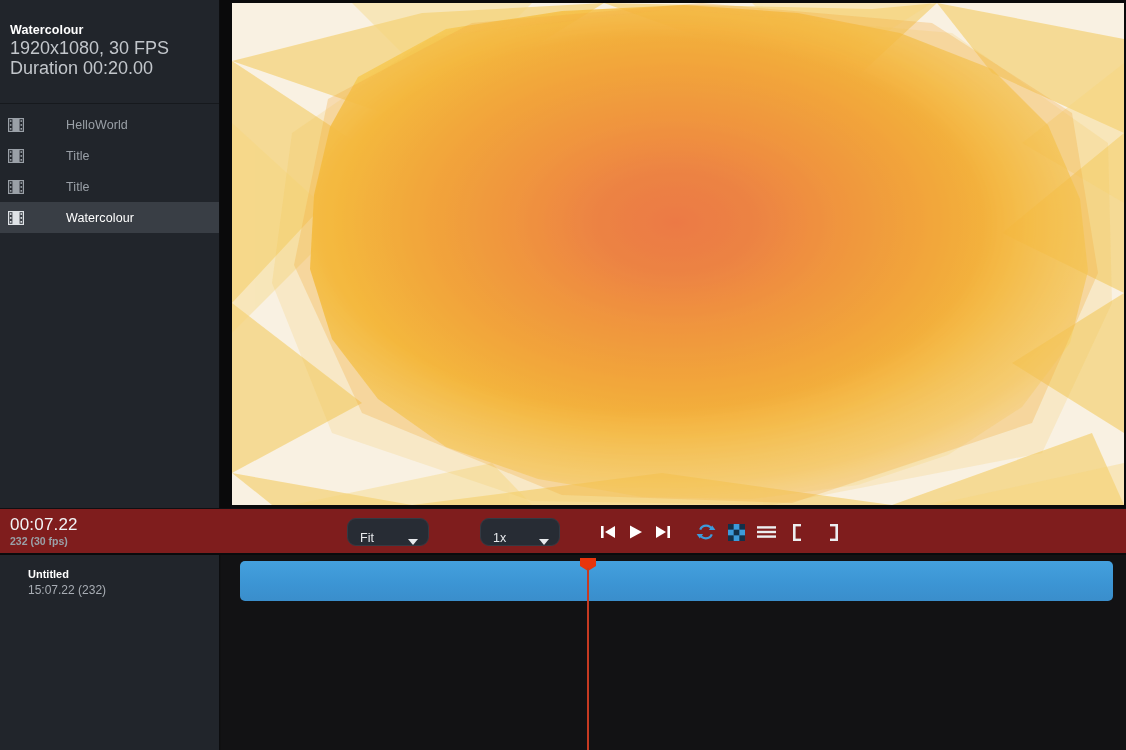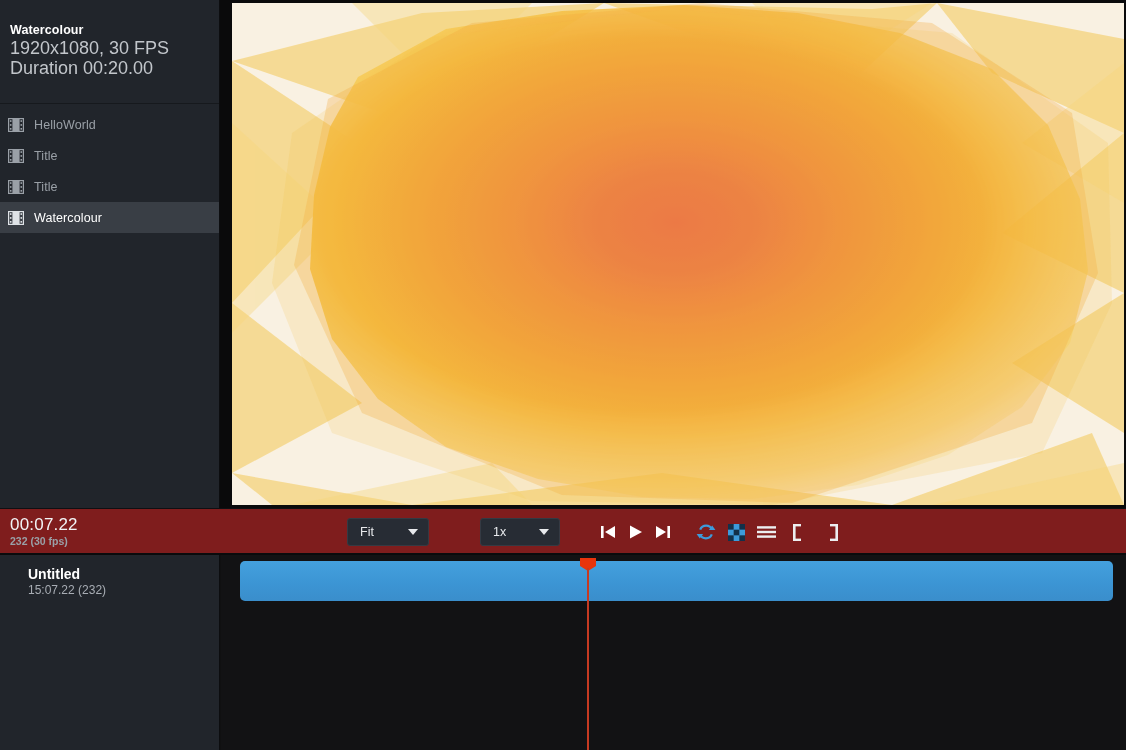--- a/index.html
+++ b/index.html
@@ -57,20 +57,21 @@
 
   #comp-list {
     padding-top: 5px;
   }
   .comp-item {
     display: flex;
     align-items: center;
     height: 31px;
     padding-left: 8px;
     cursor: pointer;
+    gap: 32px;
   }
   .comp-item .label {
     font-size: 12.5px;
     color: #9aa0a7;
     margin-left: 10px;
     letter-spacing: 0.1px;
   }
   .comp-item.selected {
     background: #393e45;
   }
@@ -129,23 +130,23 @@
     display: flex;
     align-items: center;
     gap: 0;
   }
 
   .dropdown {
     position: relative;
     height: 28px;
     background: #272c34;
     border: 1px solid #343a43;
-    border-radius: 3px;
+    border-radius: 9px;
     display: flex;
-    align-items: center;
+    align-items: flex-end;
     cursor: pointer;
     margin-right: 14px;
   }
   #dd-fit { width: 82px; }
   #dd-speed { width: 80px; margin-left: 37px; }
   .dropdown .dd-label {
     font-size: 12.5px;
     color: #e8eaed;
     padding-left: 12px;
     flex: 1;
@@ -189,21 +190,21 @@
     left: 0; top: 0;
     width: 220px; height: 195px;
     background: #21252b;
     border-right: 1px solid #0c0d0f;
   }
   #layer-row {
     padding: 11px 8px 0 28px;
     cursor: pointer;
   }
   #layer-row .layer-name {
-    font-size: 14px;
+    font-size: 11px;
     font-weight: bold;
     color: #ffffff;
     line-height: 16px;
   }
   #layer-row .layer-time {
     font-size: 12px;
     color: #a8adb4;
     line-height: 17px;
   }
 

